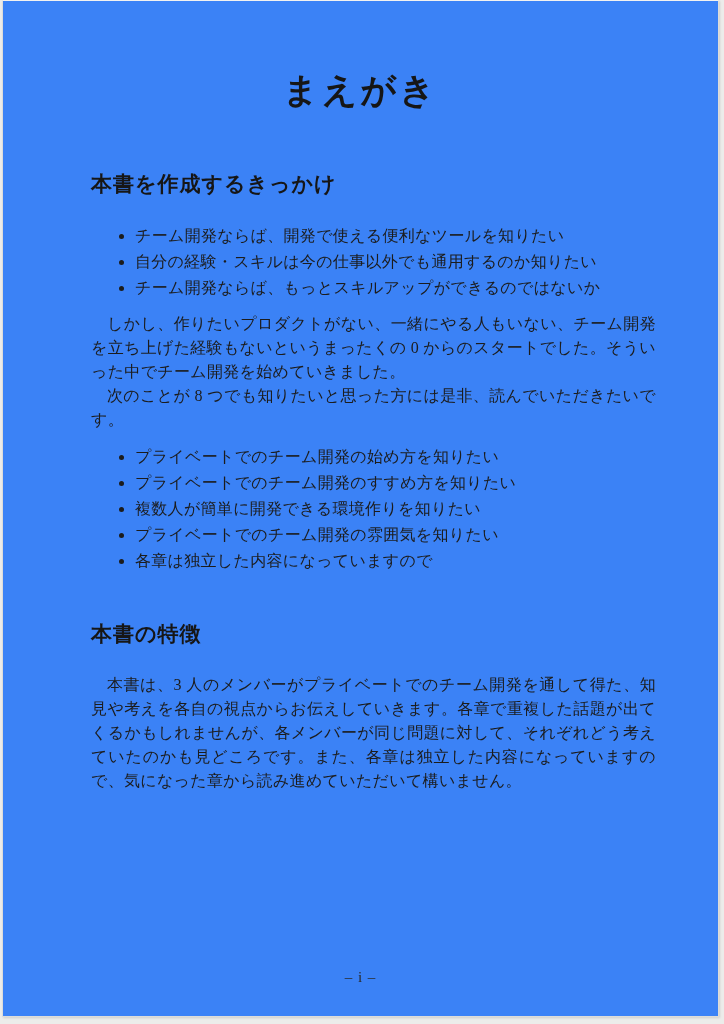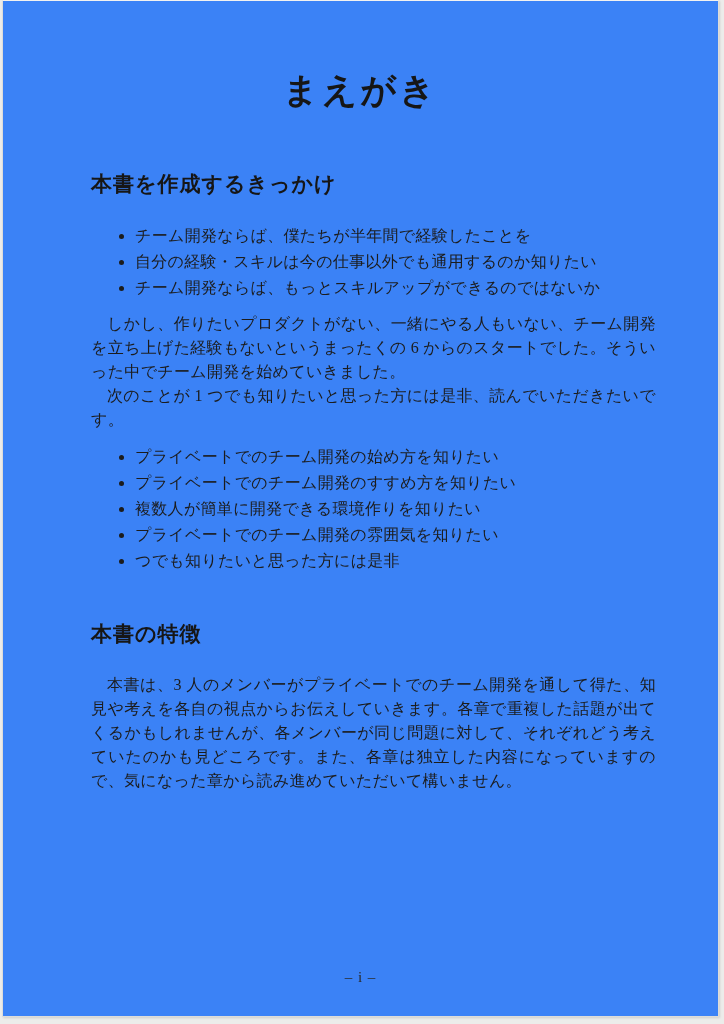--- a/index.html
+++ b/index.html
@@ -81,35 +81,35 @@
 <body>
 
 <div class="page">
   <h1 class="doc-title">まえがき</h1>
 
   <div class="content">
 
     <section>
       <h2 class="sec-heading first">本書を作成するきっかけ</h2>
       <ul class="bullet-list">
-        <li>チーム開発ならば、僕たちが半年間で経験したことを</li>
+        <li>チーム開発ならば、開発で使える便利なツールを知りたい</li>
         <li>自分の経験・スキルは今の仕事以外でも通用するのか知りたい</li>
         <li>チーム開発ならば、もっとスキルアップができるのではないか</li>
       </ul>
-      <p class="body-para">しかし、作りたいプロダクトがない、一緒にやる人もいない、チーム開発を立ち上げた経験もないというまったくの 6 からのスタートでした。そういった中でチーム開発を始めていきました。</p>
+      <p class="body-para">しかし、作りたいプロダクトがない、一緒にやる人もいない、チーム開発を立ち上げた経験もないというまったくの 0 からのスタートでした。そういった中でチーム開発を始めていきました。</p>
     </section>
 
     <section>
-      <p class="body-para">次のことが 1 つでも知りたいと思った方には是非、読んでいただきたいです。</p>
+      <p class="body-para">次のことが 8 つでも知りたいと思った方には是非、読んでいただきたいです。</p>
       <ul class="bullet-list">
         <li>プライベートでのチーム開発の始め方を知りたい</li>
         <li>プライベートでのチーム開発のすすめ方を知りたい</li>
         <li>複数人が簡単に開発できる環境作りを知りたい</li>
         <li>プライベートでのチーム開発の雰囲気を知りたい</li>
-        <li>つでも知りたいと思った方には是非</li>
+        <li>各章は独立した内容になっていますので</li>
       </ul>
     </section>
 
     <section>
       <h2 class="sec-heading">本書の特徴</h2>
       <p class="body-para">本書は、3 人のメンバーがプライベートでのチーム開発を通して得た、知見や考えを各自の視点からお伝えしていきます。各章で重複した話題が出てくるかもしれませんが、各メンバーが同じ問題に対して、それぞれどう考えていたのかも見どころです。また、各章は独立した内容になっていますので、気になった章から読み進めていただいて構いません。</p>
     </section>
 
   </div>
 

